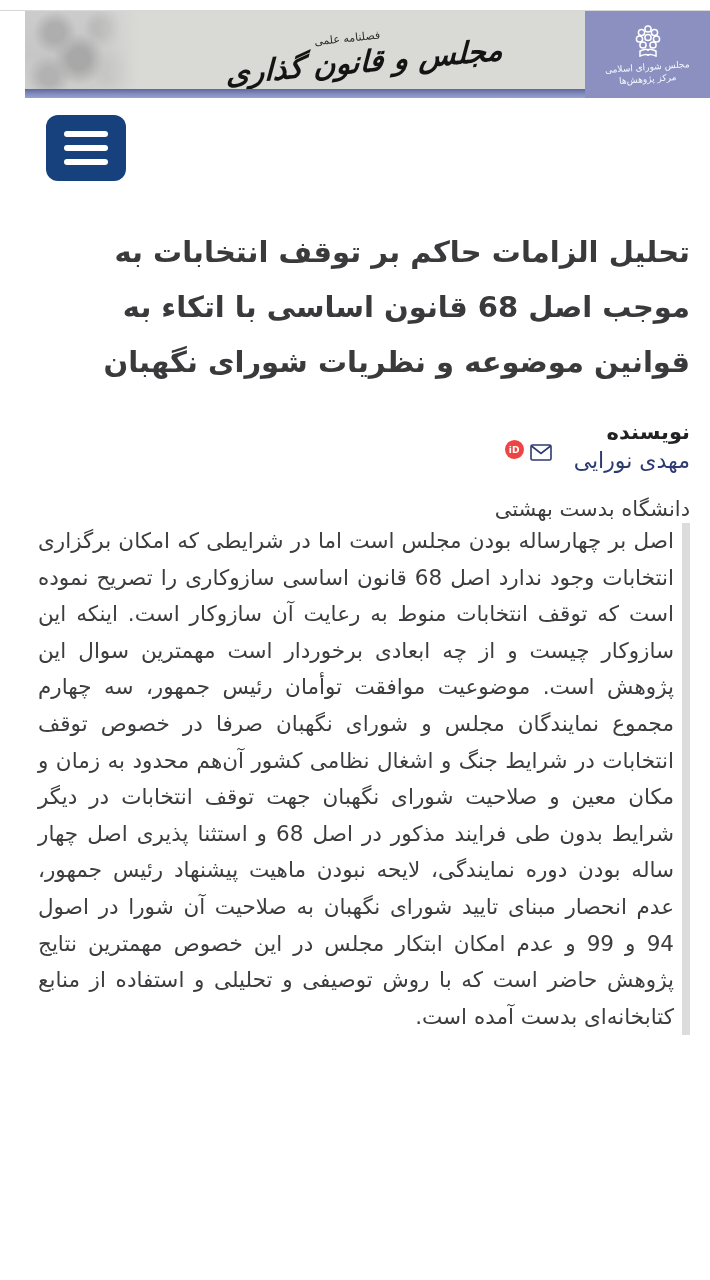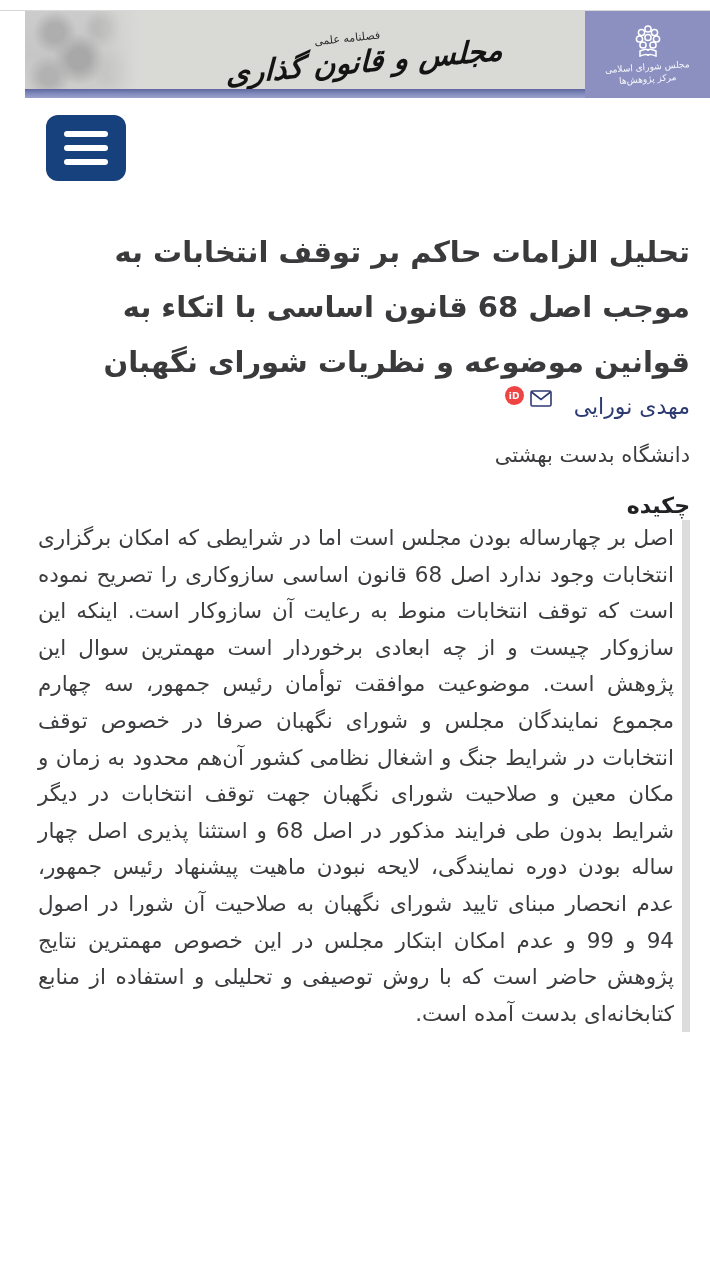--- a/index.html
+++ b/index.html
@@ -207,31 +207,31 @@
     <span class="bar"></span>
     <span class="bar"></span>
   </button>
 </div>
 
 <div class="content">
 
   <h1 class="article-title">تحلیل الزامات حاکم بر توقف انتخابات به موجب اصل 68 قانون اساسی با اتکاء به قوانین موضوعه و نظریات شورای نگهبان</h1>
 
 
+  <div class="authors-heading">نویسنده</div>
 
   <div class="author-row">
     <a class="author-name">مهدی نورایی</a>
     <span class="mail-icon">
       <svg width="22" height="17" viewBox="0 0 22 17" fill="none" stroke="#2c3a72" stroke-width="1.6">
         <rect x="1" y="1" width="20" height="15" rx="1.5"></rect>
         <path d="M1.5 2 L11 9.5 L20.5 2"></path>
       </svg>
     </span>
     <span class="orcid-icon">iD</span>
   </div>
 
   <div class="affiliation">دانشگاه بدست بهشتی</div>
 
-  <div class="abstract-heading">چکیده</div>
 
   <blockquote class="abstract-quote">اصل بر چهارساله بودن مجلس است اما در شرایطی که امکان برگزاری انتخابات وجود ندارد اصل 68 قانون اساسی سازوکاری را تصریح نموده است که توقف انتخابات منوط به رعایت آن سازوکار است. اینکه این سازوکار چیست و از چه ابعادی برخوردار است مهمترین سوال این پژوهش است. موضوعیت موافقت توأمان رئیس جمهور، سه چهارم مجموع نمایندگان مجلس و شورای نگهبان صرفا در خصوص توقف انتخابات در شرایط جنگ و اشغال نظامی کشور آن‌هم محدود به زمان و مکان معین و صلاحیت شورای نگهبان جهت توقف انتخابات در دیگر شرایط بدون طی فرایند مذکور در اصل 68 و استثنا پذیری اصل چهار ساله بودن دوره نمایندگی، لایحه نبودن ماهیت پیشنهاد رئیس جمهور، عدم انحصار مبنای تایید شورای نگهبان به صلاحیت آن شورا در اصول 94 و 99 و عدم امکان ابتکار مجلس در این خصوص مهمترین نتایج پژوهش حاضر است که با روش توصیفی و تحلیلی و استفاده از منابع کتابخانه‌ای بدست آمده است.</blockquote>
 
 </div>
 
 </body></html>

